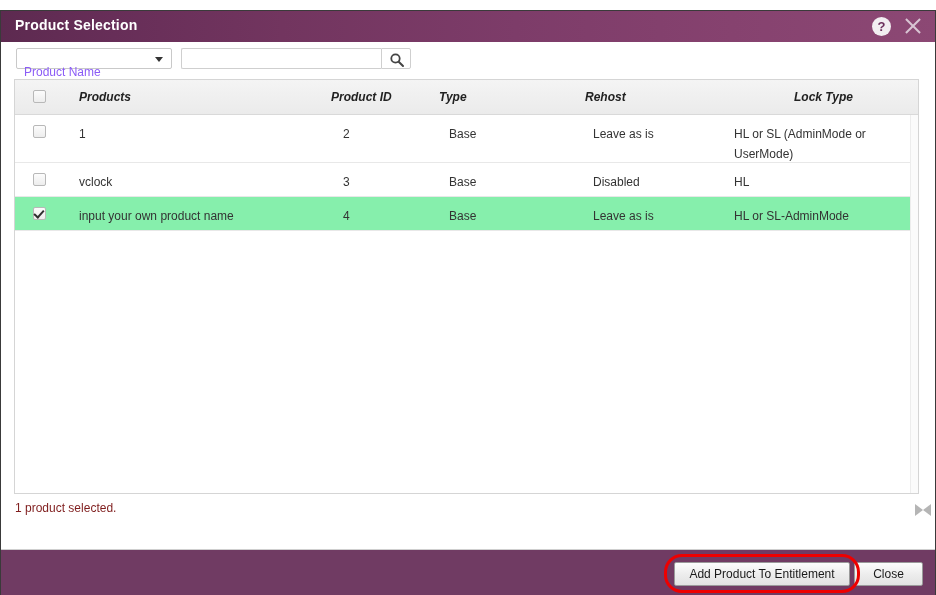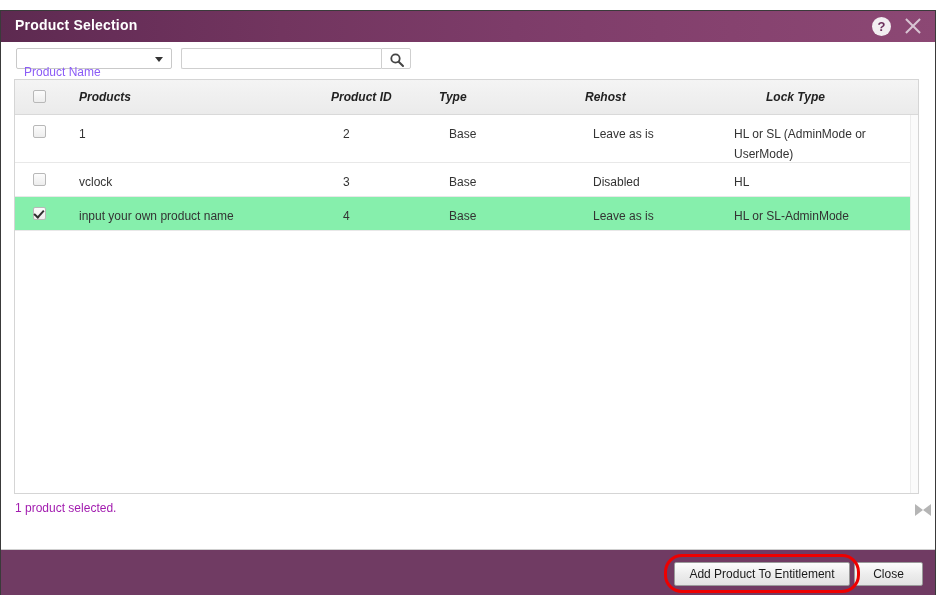--- a/index.html
+++ b/index.html
@@ -227,21 +227,21 @@
     left: 0;
     top: 484px;
     width: 936px;
     height: 32px;
   }
   #status-text {
     position: absolute;
     left: 14px;
     top: 6px;
     font-size: 12px;
-    color: #a21caf;
+    color: #7f1d1d;
   }
   #pager {
     position: absolute;
     right: 14px;
     top: 2px;
     height: 24px;
   }
   #page-prev, #page-next {
     position: absolute;
     top: 7px;
@@ -329,21 +329,21 @@
 
   <div id="table-wrap">
     <div id="grid-header">
       <span id="header-checkbox-cell">
         <span class="chkbox" id="header-checkbox"></span>
       </span>
       <span class="hcell" style="left:64px;">Products</span>
       <span class="hcell" style="left:316px;">Product ID</span>
       <span class="hcell" style="left:424px;">Type</span>
       <span class="hcell" style="left:570px;">Rehost</span>
-      <span class="hcell" style="left:719px;padding-left:32px;">Lock Type</span>
+      <span class="hcell" style="left:747px;padding-left:32px;">Lock Type</span>
     </div>
 
     <div id="rows-container">
         <div class="grow" style="height: 47px;">
           <span class="cb-cell" style="top: 9px;"><span class="chkbox"></span></span>
           <span class="cell" style="left: 64px; top: 9px; width: 230px; line-height: 20px;">1</span>
           <span class="cell" style="left: 328px; top: 9px; width: 80px; line-height: 20px;">2</span>
           <span class="cell" style="left: 434px; top: 9px; width: 100px; line-height: 20px;">Base</span>
           <span class="cell" style="left: 578px; top: 9px; width: 120px; line-height: 20px;">Leave as is</span>
           <span class="cell" style="left: 719px; top: 9px; width: 150px; line-height: 20px;">HL or SL (AdminMode or UserMode)</span>

